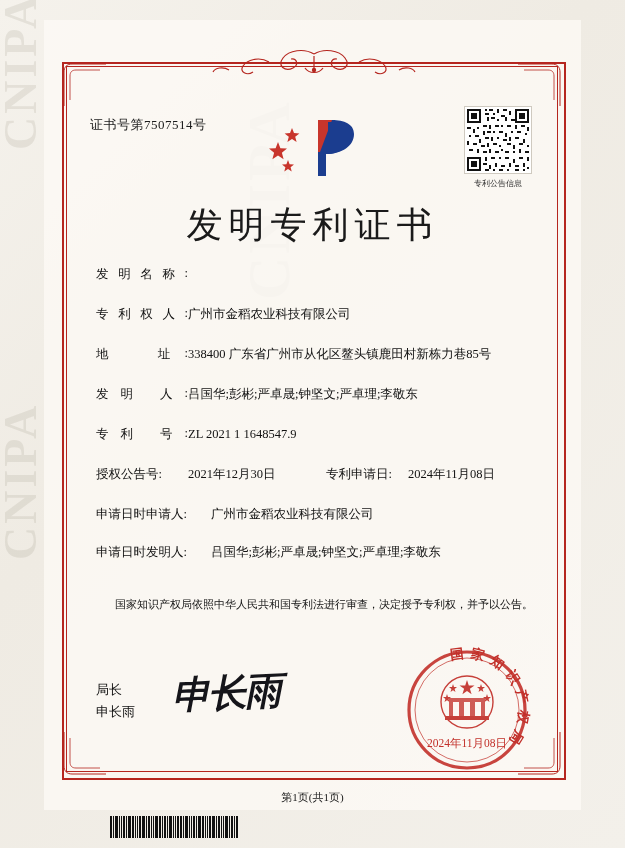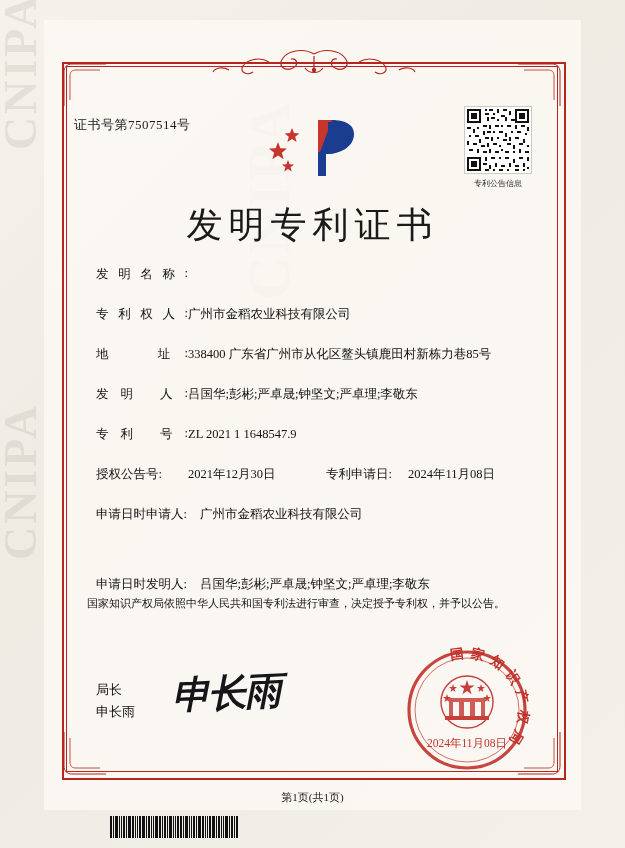--- a/index.html
+++ b/index.html
@@ -76,21 +76,21 @@
   .corner { position: absolute; width: 46px; height: 46px; }
   .corner svg { display:block; }
   .c-tl { left: 18px;  top: 42px; }
   .c-tr { left: 472px; top: 42px; transform: scaleX(-1); }
   .c-bl { left: 18px;  top: 710px; transform: scaleY(-1); }
   .c-br { left: 472px; top: 710px; transform: scale(-1,-1); }
 
   
   .cert-no {
     position: absolute;
-    left: 30px; top: 96px;
+    left: 46px; top: 96px;
     font-family: "Liberation Serif", serif;
     font-size: 13px;
     color: #1b1b1b;
     letter-spacing: 0.5px;
   }
   .qr {
     position: absolute;
     right: 46px; top: 86px;
     width: 74px;
     text-align: center;
@@ -164,28 +164,28 @@
     flex: 1 1 auto;
   }
   .row.two .col {
     display: flex;
     align-items: baseline;
   }
   .row.two .colA { width: 230px; flex: 0 0 230px; }
   .row.two .colB { flex: 1 1 auto; }
   .row.two .lblA { width: 92px; flex: 0 0 92px; }
   .row.two .lblB { width: 82px; flex: 0 0 82px; }
-  .row.tight { margin-bottom: 21px; }
+  .row.tight { margin-bottom: 21px; gap: 11px; }
 
   
   .para {
     position: absolute;
-    left: 36px;
+    left: 64px;
     width: 432px;
-    font-family: Liberation Mono, monospace;
+    font-family: Liberation Sans, sans-serif;
     font-size: 11px;
     line-height: 1.9;
     color: #141414;
     text-align: center;
   }
   .para1 { top: 574px; }
   .para2 { top: 596px; }
 
   
   .sig-block {
@@ -508,21 +508,21 @@
           <div class="val">2024年11月08日</div>
         </div>
       </div>
 
       <div class="row tight">
         <div class="lbl" style="width:104px;flex:0 0 104px;">申请日时申请人:</div>
         <div class="val">广州市金稻农业科技有限公司</div>
       </div>
 
       <div class="row tight">
-        <div class="lbl" style="width:104px;flex:0 0 104px;margin-top:32px;">申请日时发明人:</div>
+        <div class="lbl" style="width:104px;flex:0 0 104px;">申请日时发明人:</div>
         <div class="val">吕国华;彭彬;严卓晟;钟坚文;严卓理;李敬东</div>
       </div>
 
     </div>
 
     <div class="para para1">国家知识产权局依照中华人民共和国专利法进行审查，决定授予专利权，并予以公告。</div>
 
     <div class="sig-block">
       <div>局长</div>
       <div>申长雨</div>

